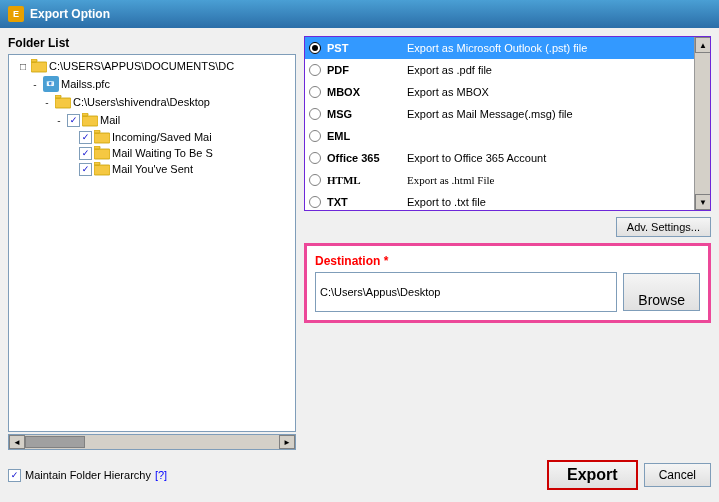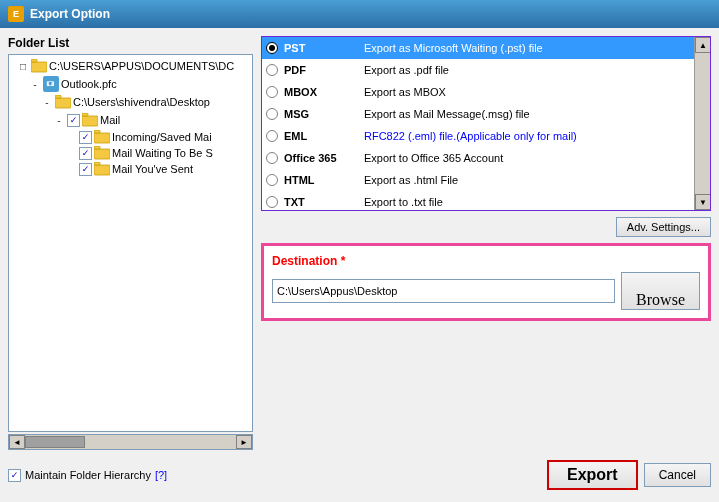--- a/index.html
+++ b/index.html
@@ -42,21 +42,21 @@
       flex-direction: column;
       padding: 8px;
       gap: 6px;
     }
     .main-content {
       display: flex;
       flex: 1;
       gap: 8px;
     }
     .folder-panel {
-      width: 245px;
+      width: 288px;
       display: flex;
       flex-direction: column;
       flex-shrink: 0;
     }
     .panel-label {
       font-size: 12px;
       font-weight: bold;
       color: #000;
       margin-bottom: 4px;
     }
@@ -249,35 +249,34 @@
     .dest-label span {
       color: red;
     }
     .dest-row {
       display: flex;
       gap: 6px;
       align-items: center;
     }
     .dest-input {
       flex: 1;
-      height: 24px;
+      height: 40px;
       border: 1px solid #7f9db9;
       padding: 2px 4px;
       font-size: 11px;
       background: white;
     }
     .browse-button {
       background: linear-gradient(to bottom, #f5f5f5, #e0e0e0);
       border: 1px solid #7f9db9;
       padding: 18px 14px;
-      font-size: 16px;
+      font-size: 14px;
       cursor: pointer;
       white-space: nowrap;
       height: 24px;
-      font-family: Liberation Serif, serif;
     }
     .bottom-bar {
       display: flex;
       align-items: center;
       justify-content: space-between;
       padding: 4px 0;
     }
     .maintain-row {
       display: flex;
       align-items: center;
@@ -379,21 +378,21 @@
           <svg class="folder-icon" viewBox="0 0 16 14">
             <rect x="0" y="3" width="16" height="10" rx="1" fill="#f5c842" stroke="#c8a000" stroke-width="0.8"></rect>
             <rect x="0" y="0" width="6" height="3" rx="1" fill="#f5c842" stroke="#c8a000" stroke-width="0.8"></rect>
           </svg>
           <span class="tree-label">C:\USERS\APPUS\DOCUMENTS\DC</span>
         </div>
 
         <div class="tree-item indent2">
           <div class="tree-expander">-</div>
           <div class="pfc-icon" style="font-size:7px;">📧</div>
-          <span class="tree-label">Outlook.pfc</span>
+          <span class="tree-label">Mailss.pfc</span>
         </div>
 
         <div class="tree-item indent3">
           <div class="tree-expander">-</div>
           <svg class="folder-icon" viewBox="0 0 16 14">
             <rect x="0" y="3" width="16" height="10" rx="1" fill="#f5c842" stroke="#c8a000" stroke-width="0.8"></rect>
             <rect x="0" y="0" width="6" height="3" rx="1" fill="#f5c842" stroke="#c8a000" stroke-width="0.8"></rect>
           </svg>
           <span class="tree-label">C:\Users\shivendra\Desktop</span>
         </div>
@@ -447,21 +446,21 @@
     </div>
 
     <div class="right-panel">
 
       <div class="export-type-section">
         <div class="export-type-list" style="height: 175px;">
 
           <div class="export-row selected" style="padding-right: 20px;">
             <div class="radio-circle selected-radio"></div>
             <span class="export-type-name">PST</span>
-            <span class="export-type-desc">Export as Microsoft Waiting (.pst) file</span>
+            <span class="export-type-desc">Export as Microsoft Outlook (.pst) file</span>
           </div>
 
           <div class="export-row" style="padding-right: 20px;">
             <div class="radio-circle"></div>
             <span class="export-type-name">PDF</span>
             <span class="export-type-desc">Export as .pdf file</span>
           </div>
 
           <div class="export-row" style="padding-right: 16px;">
             <div class="radio-circle"></div>
@@ -471,30 +470,29 @@
 
           <div class="export-row" style="padding-right: 12px;">
             <div class="radio-circle"></div>
             <span class="export-type-name">MSG</span>
             <span class="export-type-desc">Export as Mail Message(.msg) file</span>
           </div>
 
           <div class="export-row" style="padding-right: 20px;">
             <div class="radio-circle"></div>
             <span class="export-type-name">EML</span>
-            <span class="export-type-desc" style="color:#0000ff;">RFC822 (.eml) file.(Applicable only for mail)</span>
           </div>
 
           <div class="export-row" style="padding-right: 33px;">
             <div class="radio-circle"></div>
             <span class="export-type-name">Office 365</span>
             <span class="export-type-desc">Export to Office 365 Account</span>
           </div>
 
-          <div class="export-row" style="padding-right: 20px;">
+          <div class="export-row" style="padding-right: 20px; font-family: Liberation Serif, serif;">
             <div class="radio-circle"></div>
             <span class="export-type-name">HTML</span>
             <span class="export-type-desc">Export as .html File</span>
           </div>
 
           <div class="export-row" style="padding-right: 16px; height: 14px; overflow:hidden;">
             <div class="radio-circle"></div>
             <span class="export-type-name">TXT</span>
             <span class="export-type-desc">Export to .txt file</span>
           </div>

